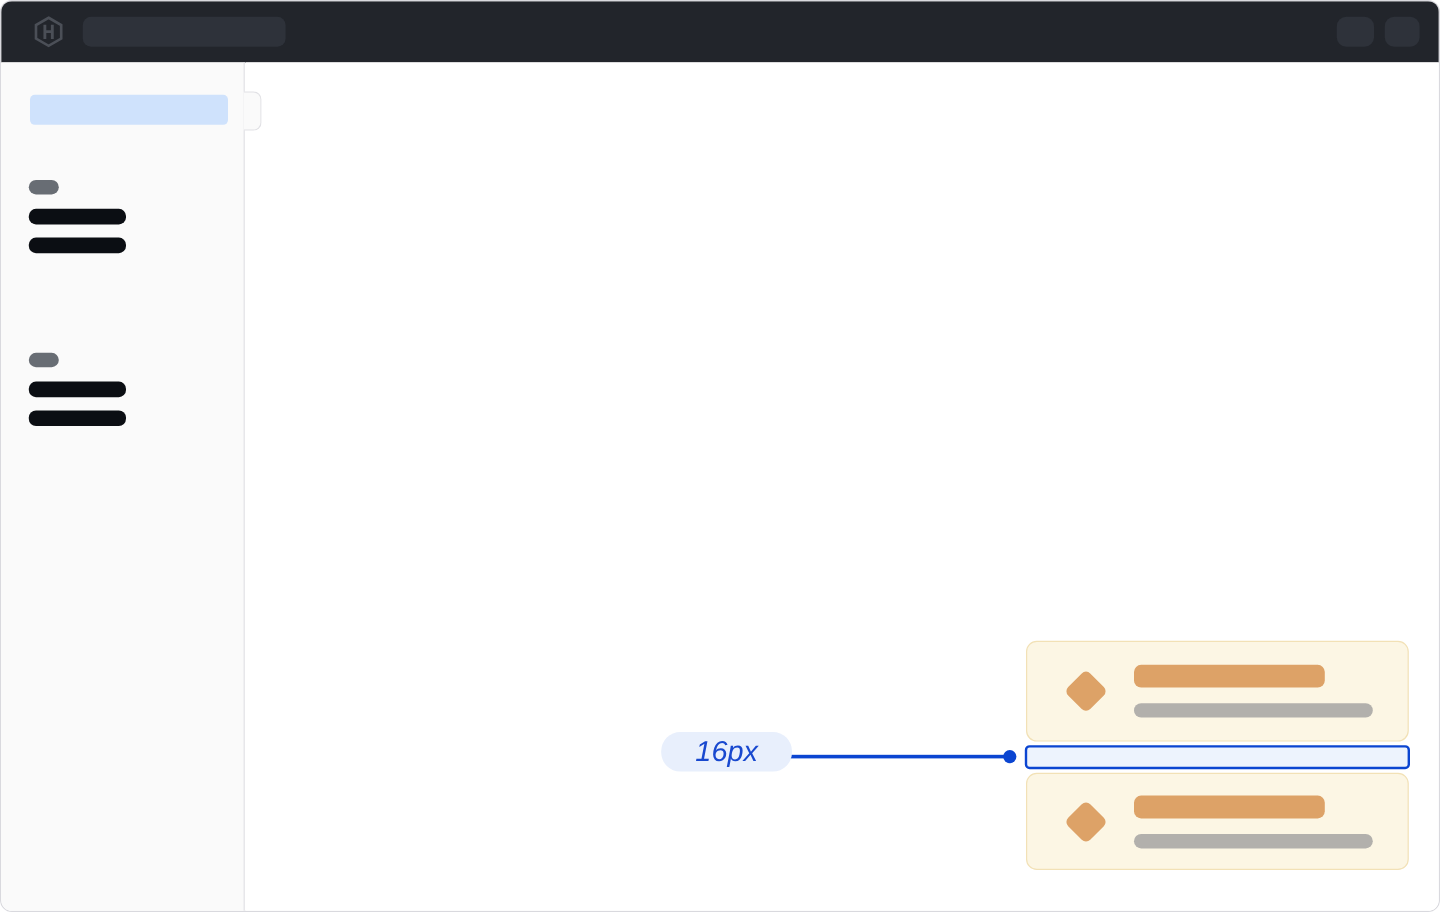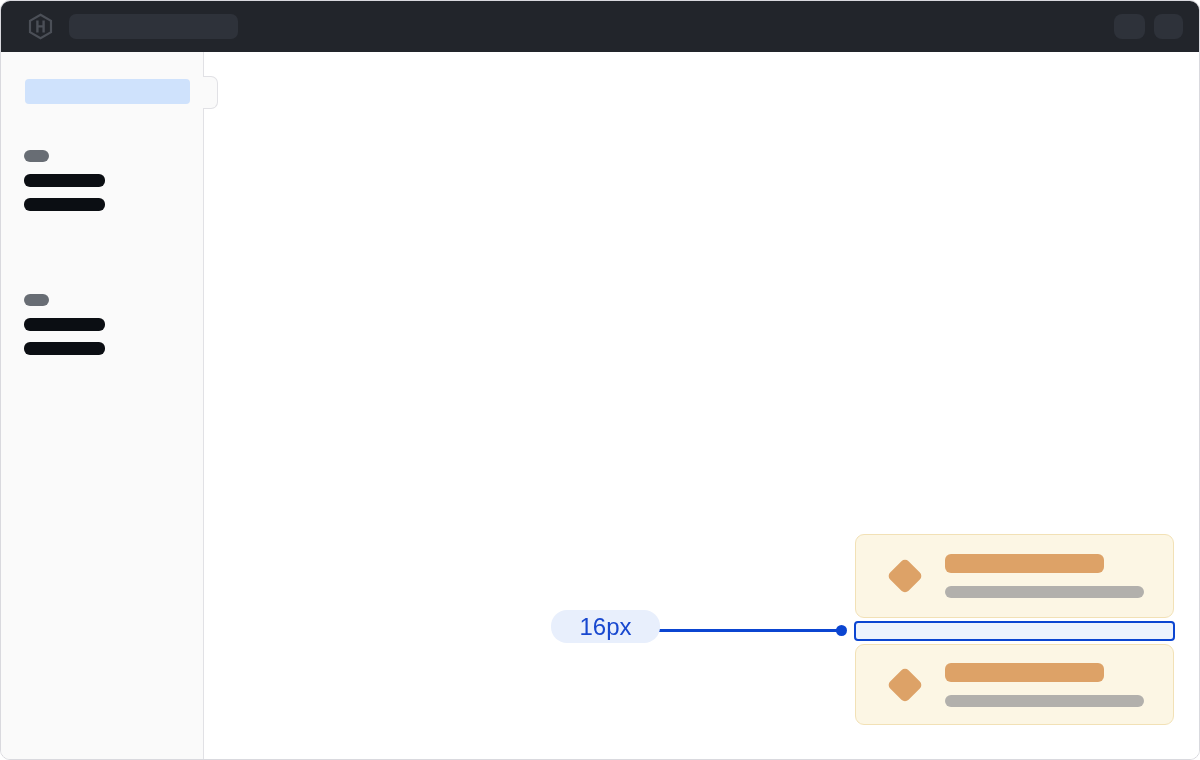--- a/index.html
+++ b/index.html
@@ -68,21 +68,21 @@
     border:2px solid var(--measure-blue,#0b45d1);border-radius:4px;
     background:var(--measure-fill,#edf3fd);z-index:2;
   }
   .measure-line{position:absolute;left:433px;top:577px;width:201px;height:2.5px;
     background:var(--measure-blue,#0b45d1);}
   .measure-dot{position:absolute;left:631px;top:573px;width:11px;height:11px;border-radius:50%;
     background:var(--measure-blue,#0b45d1);}
   .measure-label{
     position:absolute;left:346px;top:558px;width:109px;height:33px;border-radius:16px;
     background:var(--measure-label-bg,#e8effc);color:var(--measure-text,#1848cf);
-    font-size:24px;font-weight:500;line-height:33px;text-align:center;
+    font-size:24px;font-weight:500;line-height:33px;text-align:center;font-style:italic;
   }
 </style>
 </head>
 <body>
 
 <div class="page">
 
   <header class="topbar">
     <span class="logo">
       <svg width="25" height="27" viewBox="0 0 25 27" aria-hidden="true">

